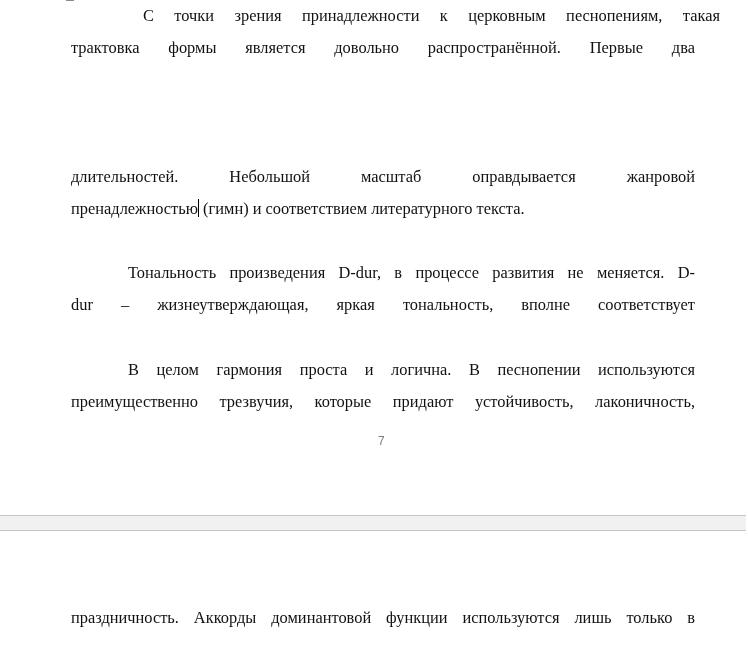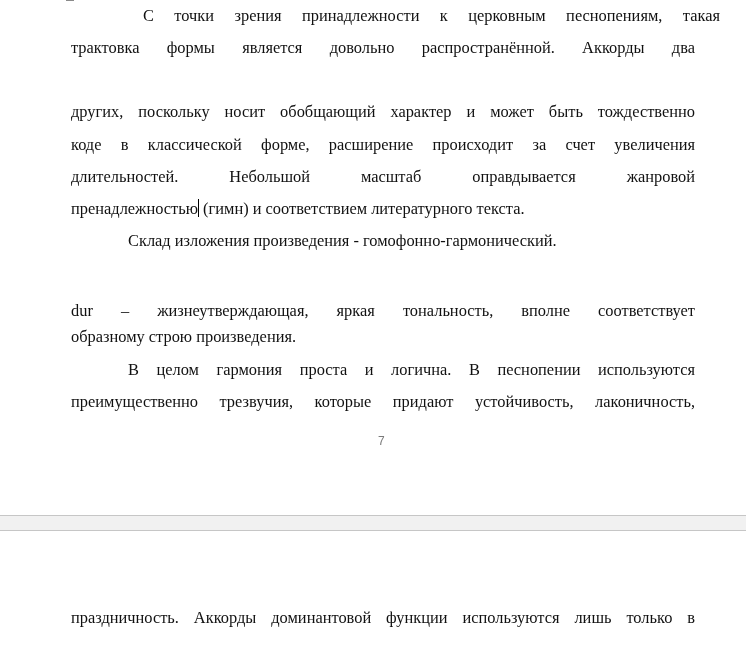--- a/index.html
+++ b/index.html
@@ -37,30 +37,27 @@
     font-size: 12px; color: #7a7a7a;
   }
 </style>
 </head>
 <body>
 
 <div class="page page-1">
   <div class="crop-mark"></div>
 
   <div class="line indent" style="top:0px">С точки зрения принадлежности к церковным песнопениям, такая</div>
-  <div class="line" style="top:32px">трактовка формы является довольно распространённой. Аккорды два</div>
-  <div class="line" style="top:96px">других, поскольку носит обобщающий характер и может быть тождественно</div>
-  <div class="line" style="top:129px">коде в классической форме, расширение происходит за счет увеличения</div>
+  <div class="line" style="top:32px">трактовка формы является довольно распространённой. Первые два</div>
   <div class="line" style="top:161px">длительностей.       Небольшой   масштаб   оправдывается   жанровой</div>
   <div class="line last" style="top:193px">
     <span>пренадлежностью</span><span class="caret"></span><span> (гимн) и соответствием литературного текста.</span>
   </div>
-  <div class="line indent2 last" style="top:225px">Склад изложения произведения -  гомофонно-гармонический.</div>
-  <div class="line" style="top:295px">dur – жизнеутверждающая, яркая тональность, вполне соответствует</div>
-  <div class="line last" style="top:321px">образному строю произведения.</div>
+  <div class="line indent2" style="top:257px">Тональность  произведения D-dur, в процессе развития не меняется. D-</div>
+  <div class="line" style="top:289px">dur – жизнеутверждающая, яркая тональность, вполне соответствует</div>
   <div class="line indent2" style="top:354px">В целом гармония проста и логична. В песнопении используются</div>
   <div class="line" style="top:386px">преимущественно трезвучия, которые придают устойчивость, лаконичность,</div>
 
   <div class="page-number">7</div>
 </div>
 
 <div class="page-gap"></div>
 
 <div class="page page-2">
   <div class="line" style="top:71px">праздничность. Аккорды доминантовой функции используются лишь только в</div>

